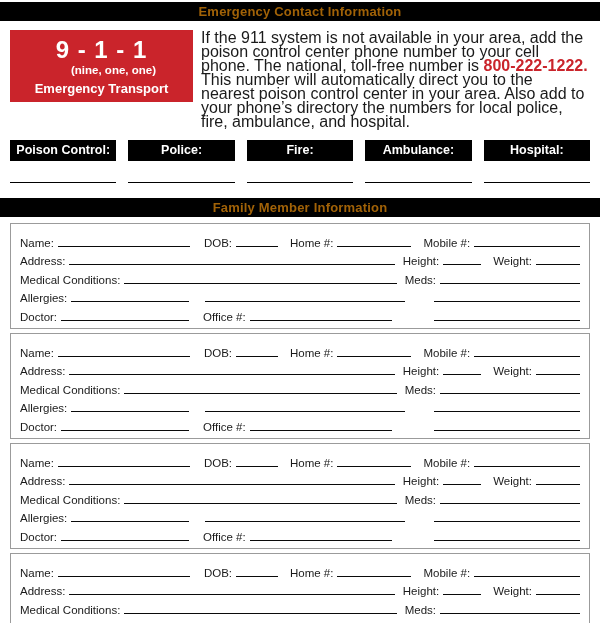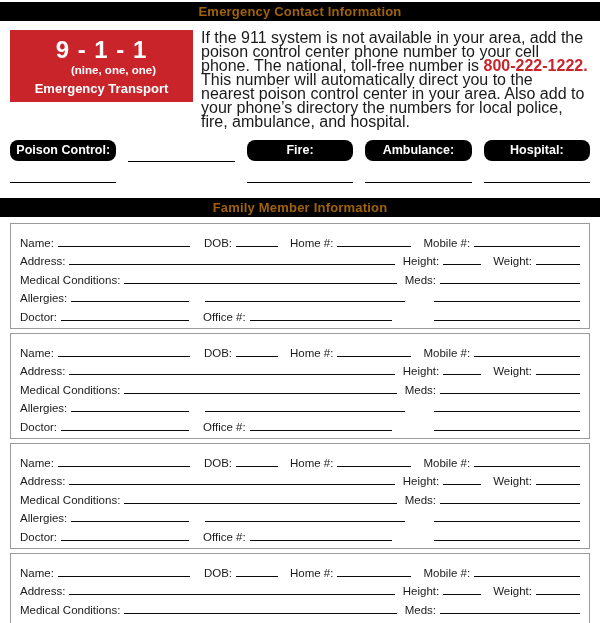--- a/index.html
+++ b/index.html
@@ -34,21 +34,20 @@
   .instructions .phone-red { font-weight: bold; }
   
   .contacts-row {
     display: flex; gap: 12px; margin: 11px 10px 0 10px;
   }
   .contact-col { flex: 1; }
   .contact-bar {
     height: 21px; background: #000; color: #fff;
     font-weight: bold; font-size: 12.5px; line-height: 21px;
     text-align: center;
-    border-radius: 8px;
   }
   .contact-line {
     margin-top: 21px; border-bottom: 1.8px solid #000; height: 1px;
   }
   .family-bar { margin-top: 15px; }
   
   .members { margin: 6px 10px 0 10px; }
   .member-card {
     border: 1px solid #9b9b9b;
     padding: 6px 9px 5px 9px;
@@ -96,20 +95,23 @@
 
 <div class="contacts-row" id="contacts-row">
   <div class="contact-col">
     <div class="contact-bar">
       <span class="contact-label">Poison Control:</span>
     </div>
     <div class="contact-line"></div>
   </div>
 
   <div class="contact-col">
+    <div class="contact-bar">
+      <span class="contact-label">Police:</span>
+    </div>
     <div class="contact-line"></div>
   </div>
 
   <div class="contact-col">
     <div class="contact-bar">
       <span class="contact-label">Fire:</span>
     </div>
     <div class="contact-line"></div>
   </div>
 

